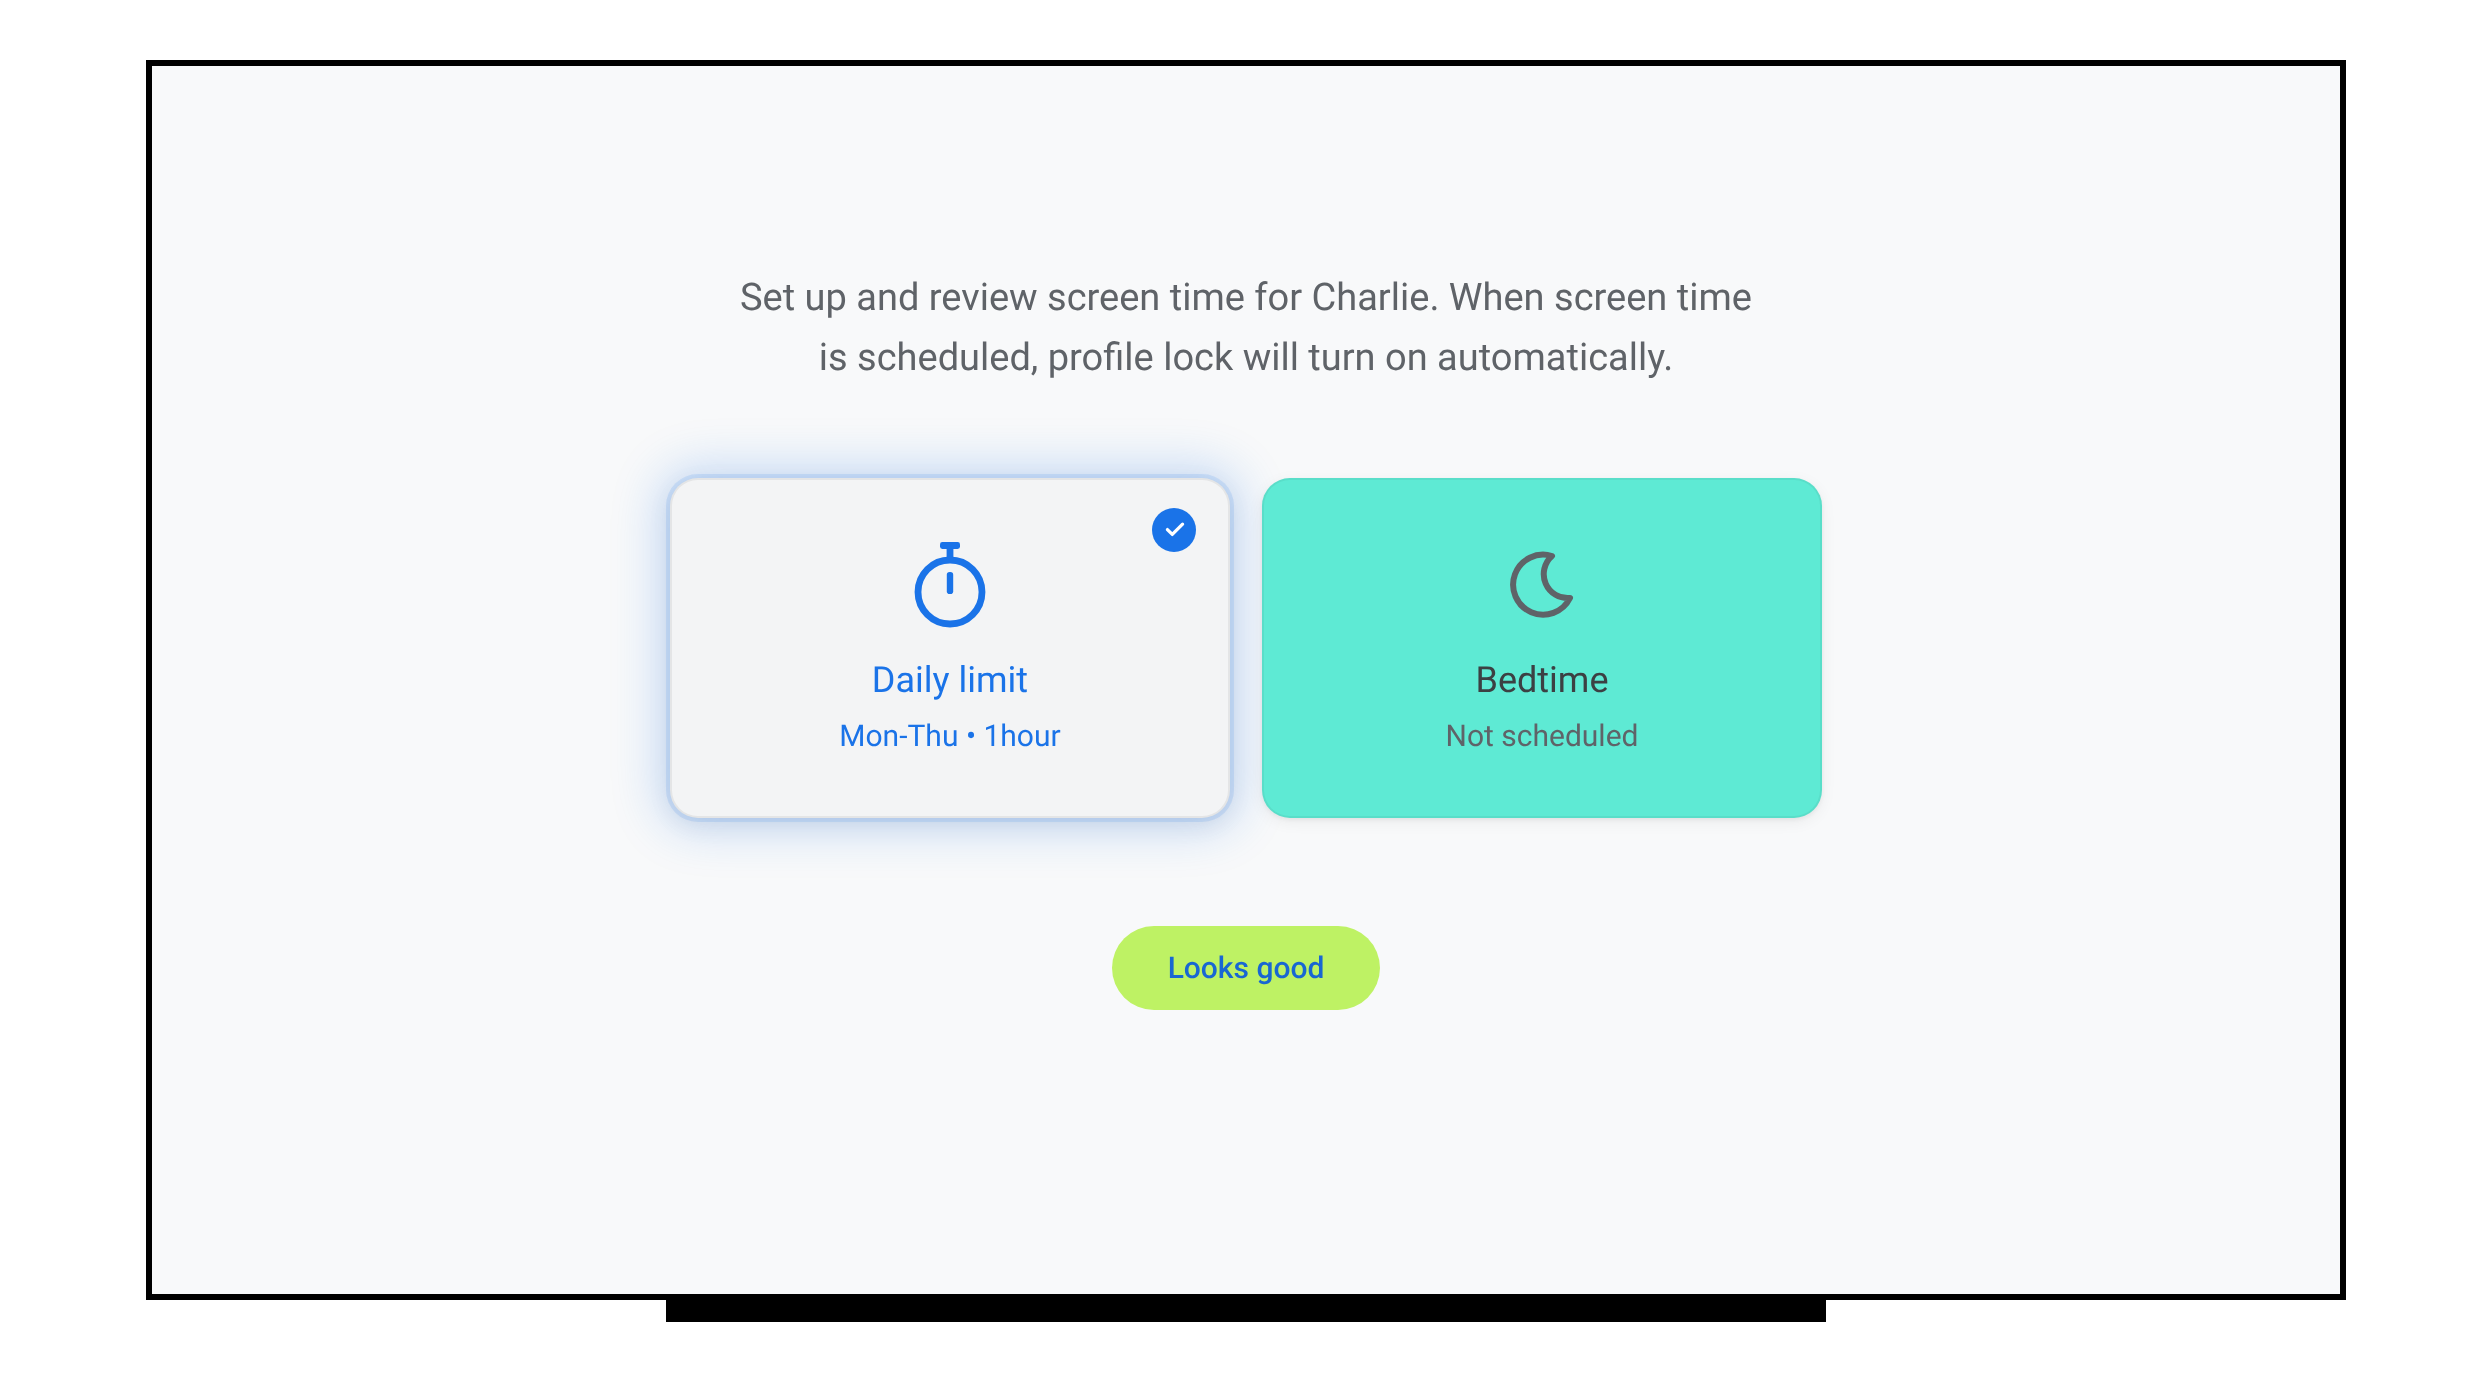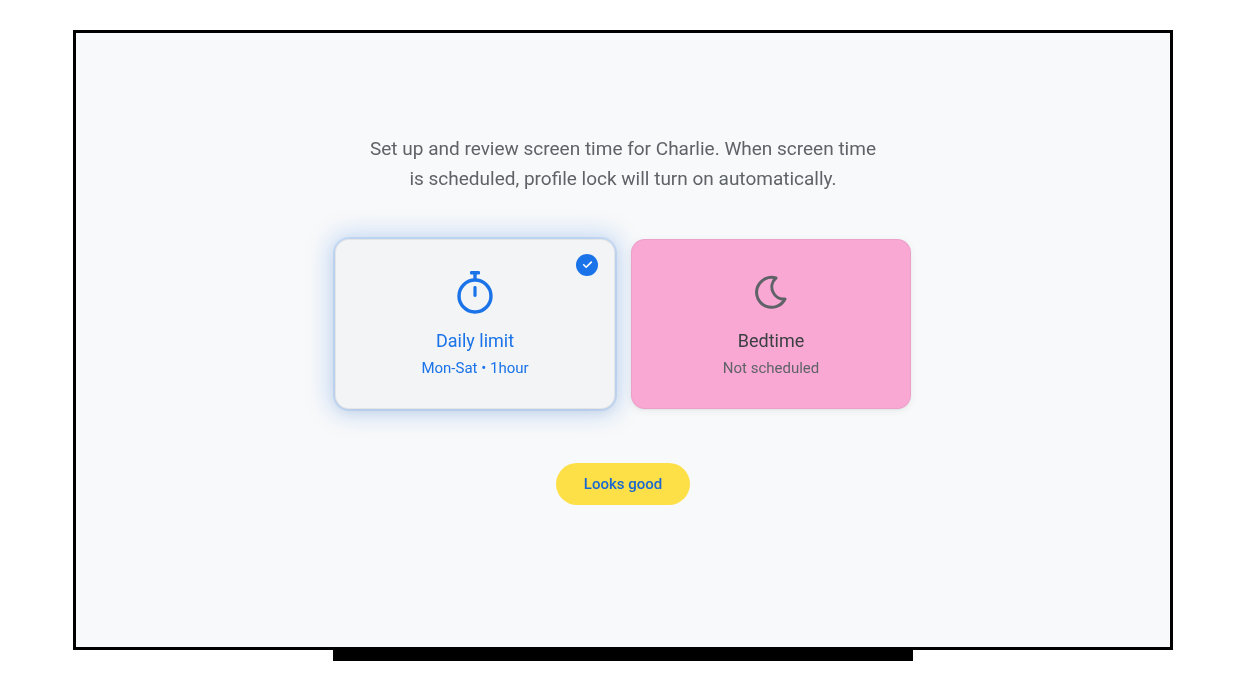--- a/index.html
+++ b/index.html
@@ -61,21 +61,21 @@
     .cards {
       display: flex;
       gap: 16px;
       margin-top: 44px;
       justify-content: space-between;
     }
     .card {
       width: 280px;
       height: 170px;
       border-radius: 14px;
-      background: #f9a8d4;
+      background: #5eead4;
       display: flex;
       flex-direction: column;
       align-items: center;
       justify-content: center;
       position: relative;
       border: 1px solid rgba(0,0,0,0.05);
       box-shadow: 0 1px 2px rgba(0,0,0,0.05), 0 2px 8px rgba(0,0,0,0.06);
     }
     .card.selected {
       background: #f3f4f5;
@@ -123,21 +123,21 @@
       font-size: 15px;
     }
     .card.selected .card-subtitle {
       color: #1a73e8;
     }
     .card:not(.selected) .card-subtitle {
       color: #5f6368;
     }
     .confirm-button {
       margin-top: 54px;
-      background: #fde047;
+      background: #bef264;
       color: #1967d2;
       border: none;
       border-radius: 22px;
       padding: 12px 28px;
       font-size: 15px;
       font-weight: 500;
       font-family: inherit;
       cursor: pointer;
     }
   </style>
@@ -158,21 +158,21 @@
         </div>
         <div class="card-icon">
           <svg width="40" height="44" viewBox="0 0 40 44" fill="none">
             <rect x="15" y="1" width="10" height="3.5" rx="1.2" fill="#1a73e8"></rect>
             <rect x="18.3" y="3" width="3.4" height="6" fill="#1a73e8"></rect>
             <circle cx="20" cy="26" r="16" stroke="#1a73e8" stroke-width="3.4" fill="none"></circle>
             <rect x="18.4" y="16" width="3.2" height="11" rx="1.4" fill="#1a73e8"></rect>
           </svg>
         </div>
         <div class="card-title">Daily limit</div>
-        <div class="card-subtitle">Mon-Sat • 1hour</div>
+        <div class="card-subtitle">Mon-Thu • 1hour</div>
       </div>
 
       <div class="card">
         <div class="card-icon">
           <svg width="38" height="38" viewBox="0 0 38 38" fill="none">
             <path d="M 24 5 A 15 15 0 1 0 33 26 A 12 12 0 0 1 24 5 Z" stroke="#5f6368" stroke-width="3" stroke-linejoin="round" fill="none"></path>
           </svg>
         </div>
         <div class="card-title">Bedtime</div>
         <div class="card-subtitle">Not scheduled</div>

